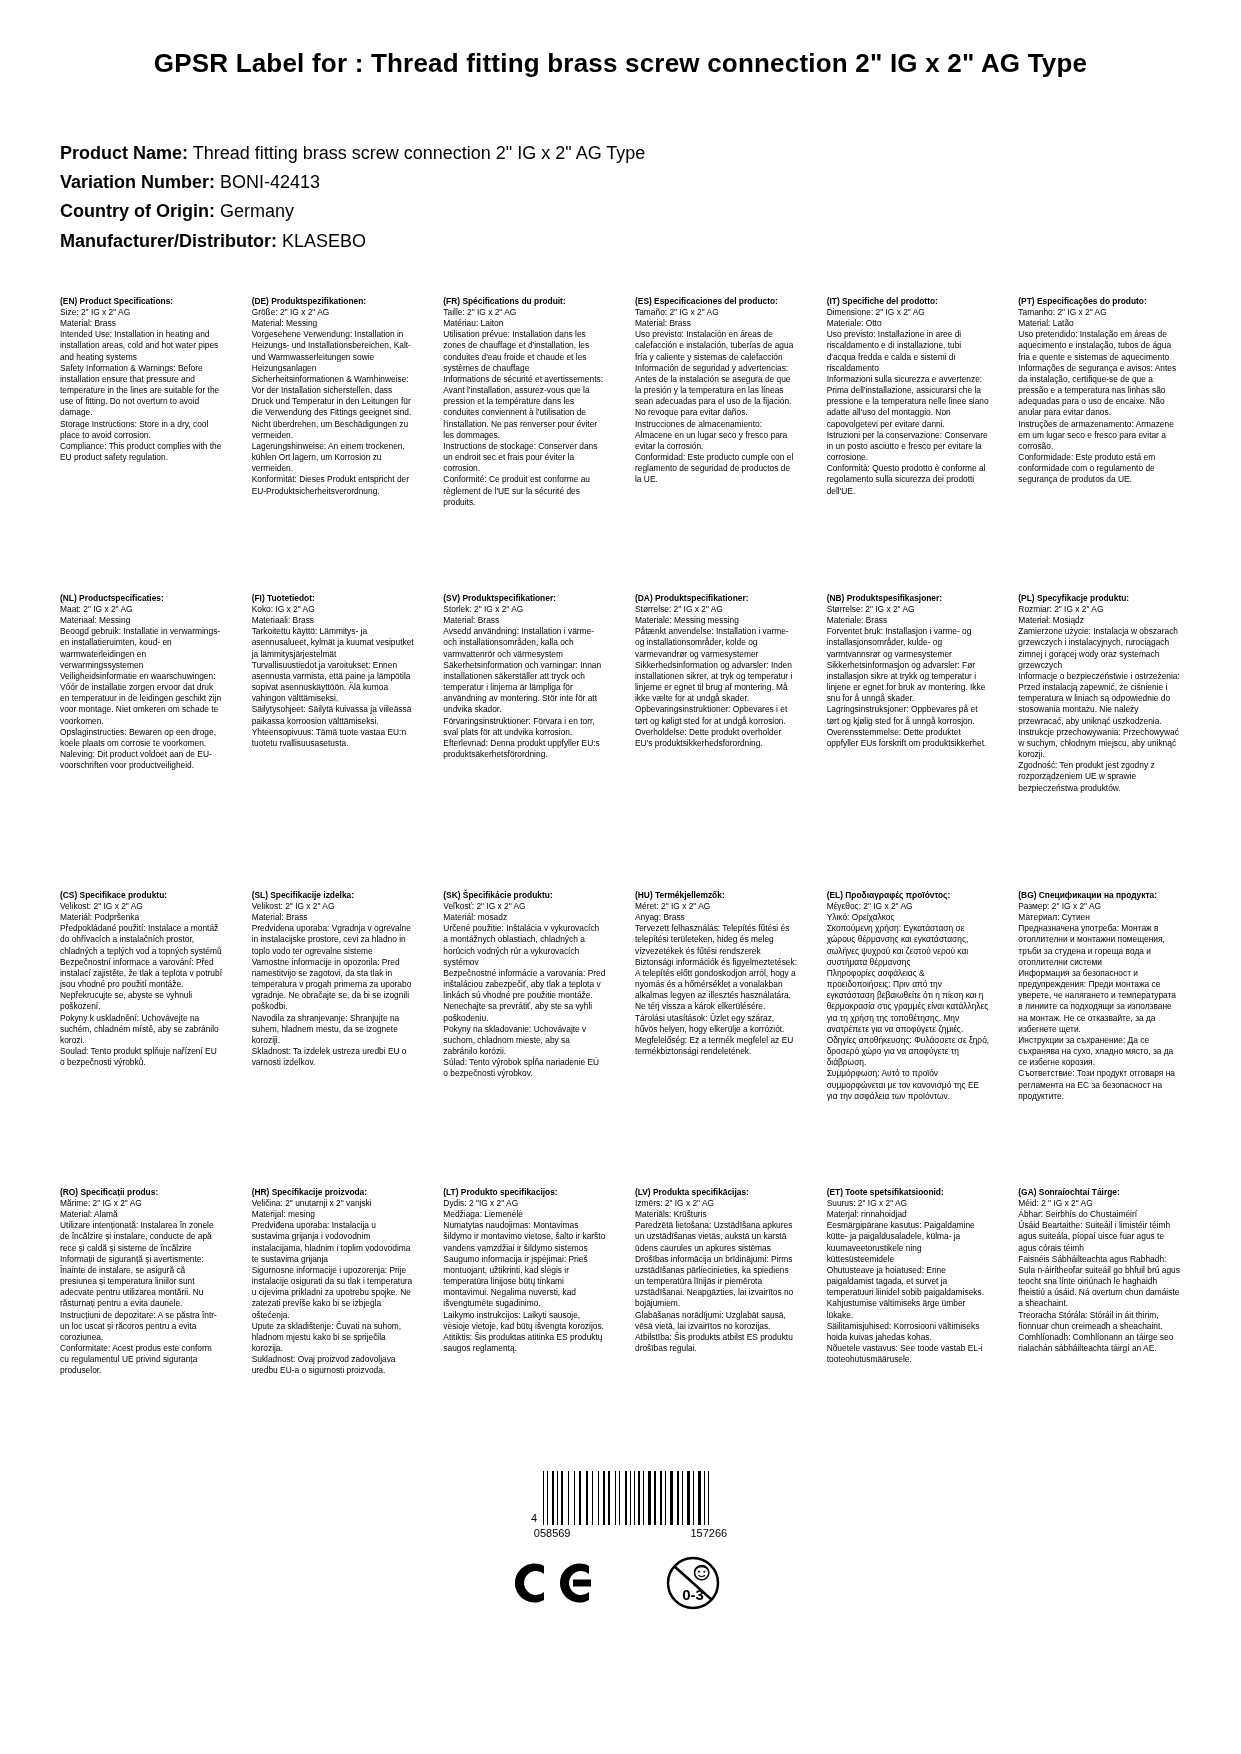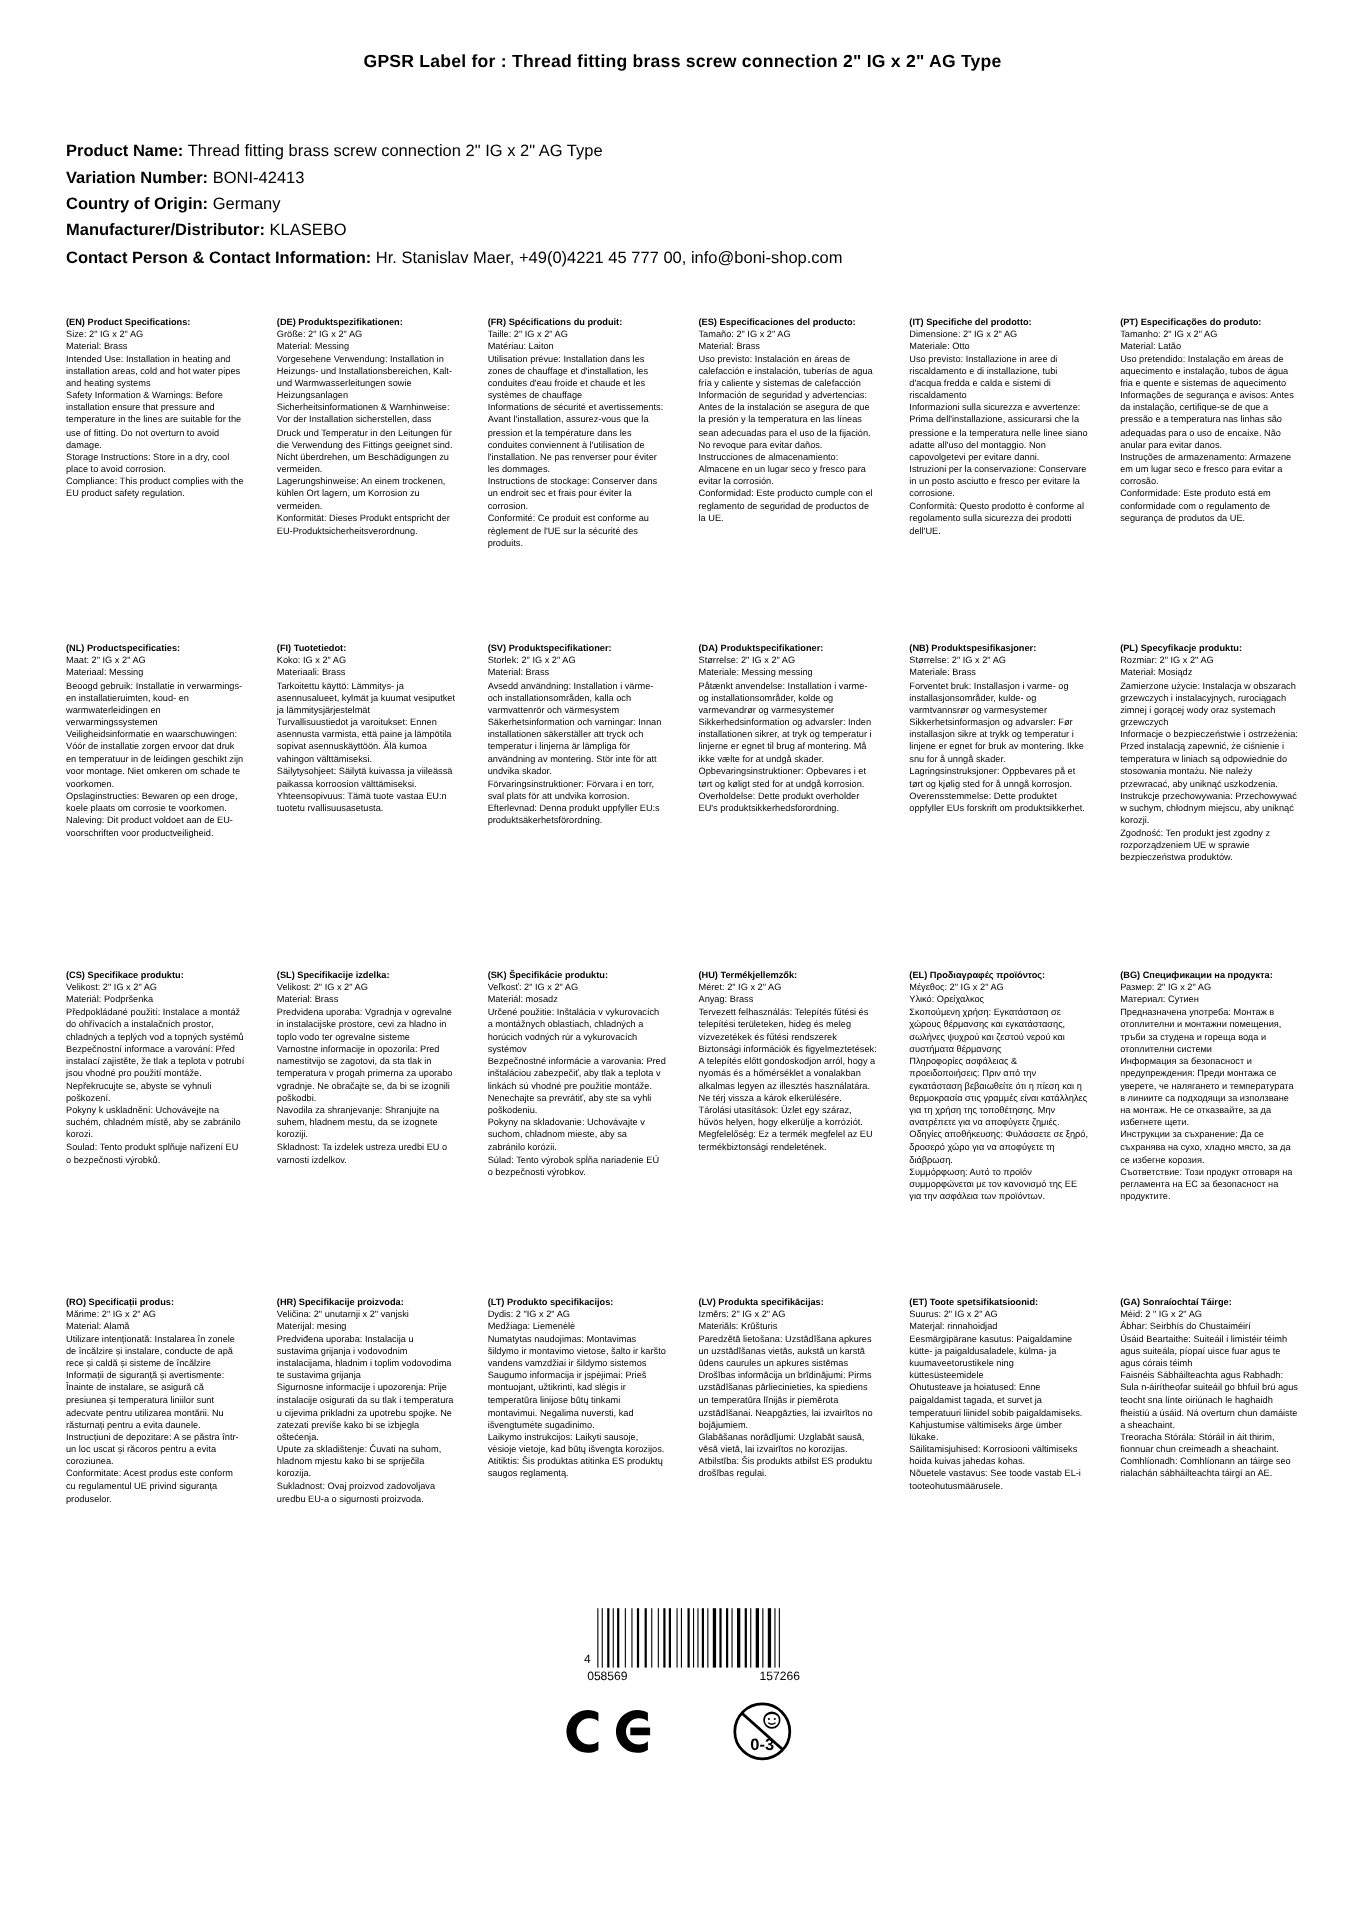--- a/index.html
+++ b/index.html
@@ -14,30 +14,30 @@
     color: #000000;
     position: relative;
   }
   .page {
     padding: 46px 60px 20px 60px;
     box-sizing: border-box;
     width: 1241px;
   }
   .doc-title {
     text-align: center;
-    font-size: 16px;
+    font-size: 26px;
     font-weight: bold;
     line-height: 1.35;
     margin: 0 auto;
     max-width: 960px;
     letter-spacing: 0.2px;
   }
   .meta {
     margin-top: 58px;
-    font-size: 15px;
+    font-size: 18px;
     line-height: 1.62;
   }
   .meta .row {
     white-space: nowrap;
   }
   .meta .lbl {
     font-weight: bold;
   }
   .meta .val {
     font-weight: normal;
@@ -133,24 +133,20 @@
       <span class="lbl">Variation Number:</span>
       <span class="val">BONI-42413</span>
     </div>
     <div class="row">
       <span class="lbl">Country of Origin:</span>
       <span class="val">Germany</span>
     </div>
     <div class="row">
       <span class="lbl">Manufacturer/Distributor:</span>
       <span class="val">KLASEBO</span>
-    </div>
-    <div class="row">
-      <span class="lbl">Contact Person &amp; Contact Information:</span>
-      <span class="val">Hr. Stanislav Maer, +49(0)4221 45 777 00, info@boni-shop.com</span>
     </div>
   </div>
 
   <div class="grid">
     <div class="cell">
         <span class="head">(EN) Product Specifications:</span>
         <p>Size: 2" IG x 2" AG
 Material: Brass
 Intended Use: Installation in heating and installation areas, cold and hot water pipes and heating systems
 Safety Information &amp; Warnings: Before installation ensure that pressure and temperature in the lines are suitable for the use of fitting. Do not overturn to avoid damage.

